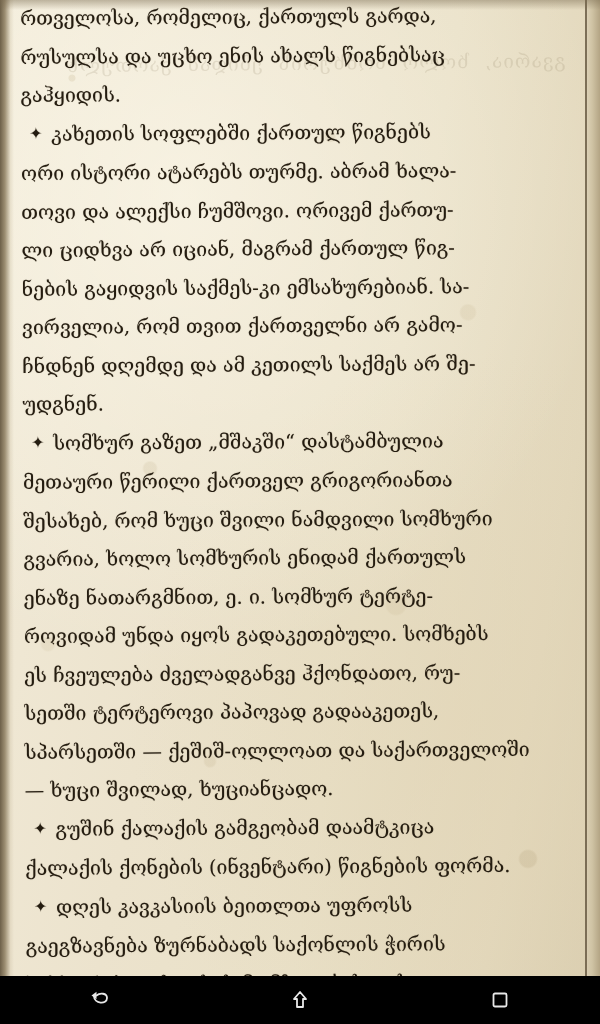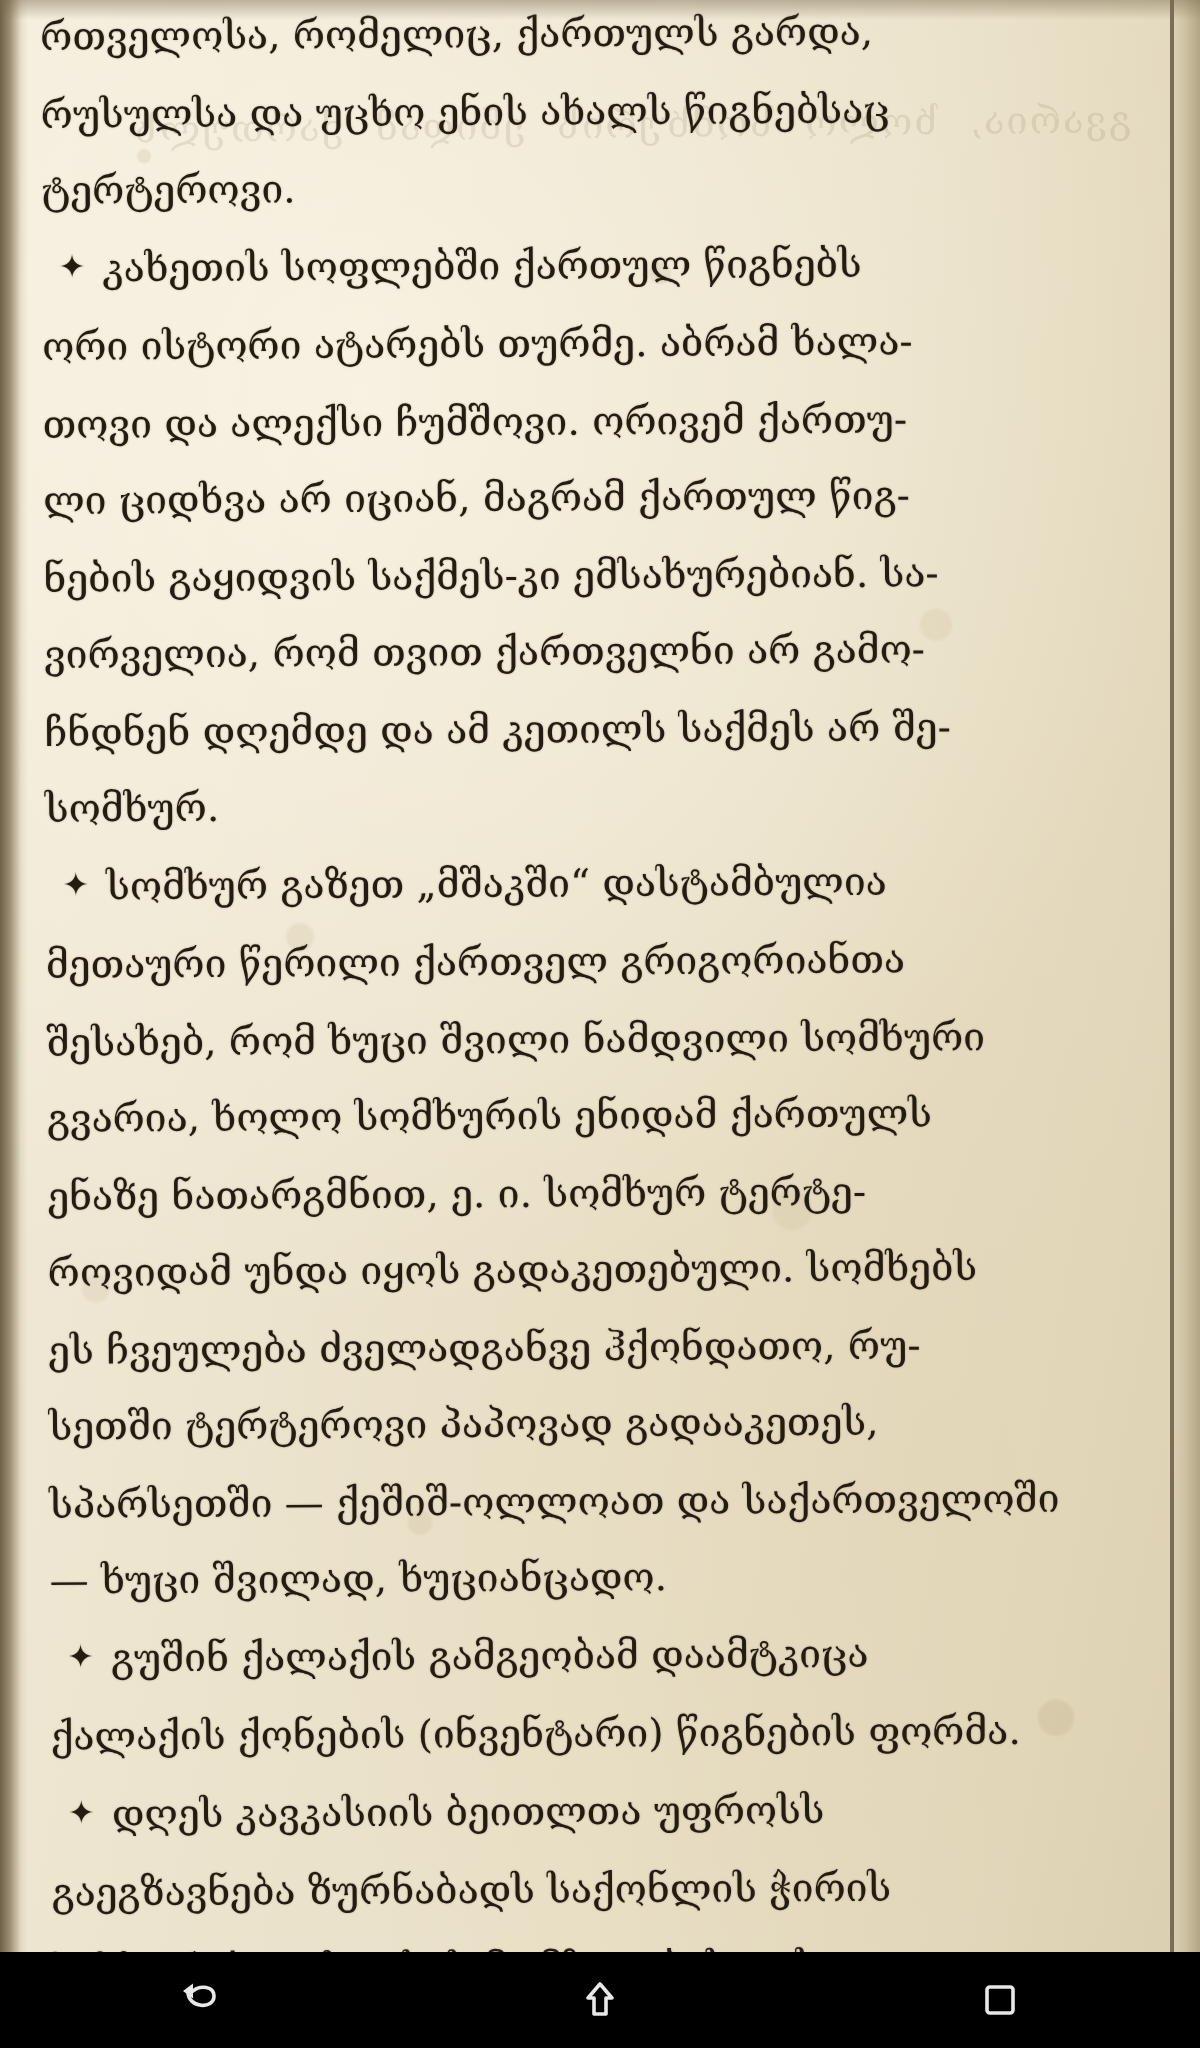--- a/index.html
+++ b/index.html
@@ -153,32 +153,32 @@
 
 <div id="scan">
 
   <div id="bleed">გვარია, ხოლო სომხურის ენიდამ ქართულს</div>
 
   <div id="text">
 
     <p class="cont">
       <span>რთველოსა, რომელიც, ქართულს გარდა,</span><br>
       <span>რუსულსა და უცხო ენის ახალს წიგნებსაც</span><br>
-      <span>ტერტეროვი.</span>
+      <span>გაჰყიდის.</span>
     </p>
 
     <p class="bullet">
       <span class="dot">✦</span><span>კახეთის სოფლებში ქართულ წიგნებს</span><br>
       <span>ორი ისტორი ატარებს თურმე. აბრამ ხალა-</span><br>
       <span>თოვი და ალექსი ჩუმშოვი. ორივემ ქართუ-</span><br>
       <span>ლი ციდხვა არ იციან, მაგრამ ქართულ წიგ-</span><br>
       <span>ნების გაყიდვის საქმეს-კი ემსახურებიან. სა-</span><br>
       <span>ვირველია, რომ თვით ქართველნი არ გამო-</span><br>
       <span>ჩნდნენ დღემდე და ამ კეთილს საქმეს არ შე-</span><br>
-      <span>სომხურ.</span>
+      <span>უდგნენ.</span>
     </p>
 
     <p class="bullet">
       <span class="dot">✦</span><span>სომხურ გაზეთ „მშაკში“ დასტამბულია</span><br>
       <span>მეთაური წერილი ქართველ გრიგორიანთა</span><br>
       <span>შესახებ, რომ ხუცი შვილი ნამდვილი სომხური</span><br>
       <span>გვარია, ხოლო სომხურის ენიდამ ქართულს</span><br>
       <span>ენაზე ნათარგმნით, ე. ი. სომხურ ტერტე-</span><br>
       <span>როვიდამ უნდა იყოს გადაკეთებული. სომხებს</span><br>
       <span>ეს ჩვეულება ძველადგანვე ჰქონდათო, რუ-</span><br>

